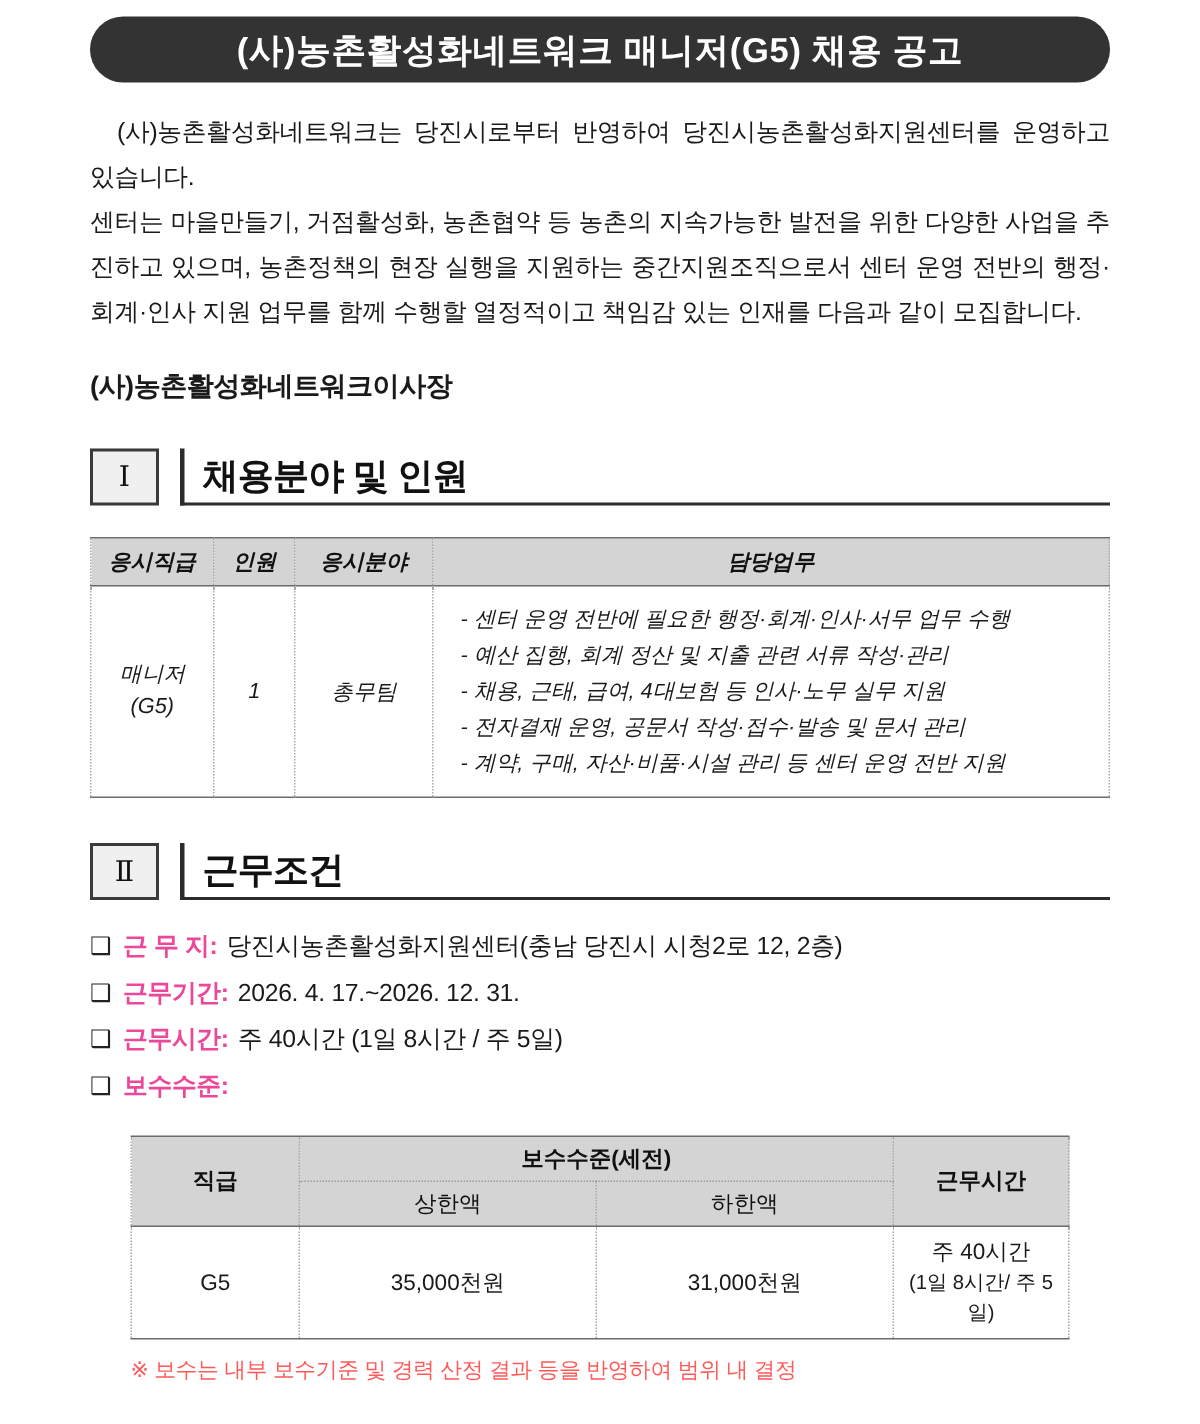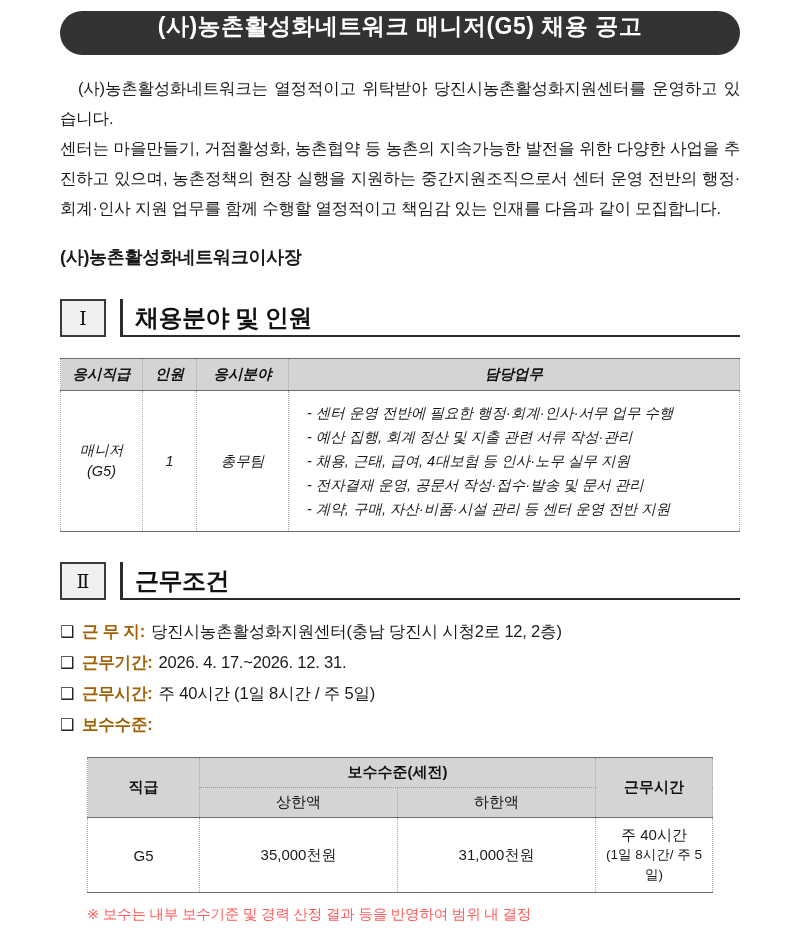--- a/index.html
+++ b/index.html
@@ -22,20 +22,21 @@
     padding: 0 60px;
   }
 
   
   .title-pill {
     margin: 11px 0 0 0;
     height: 44px;
     background: #333333;
     border-radius: 999px;
     display: flex;
+    align-items: center;
     justify-content: center;
   }
   .title-pill-text {
     color: #ffffff;
     font-size: 23px;
     font-weight: bold;
     letter-spacing: 0.5px;
     white-space: nowrap;
   }
 
@@ -192,21 +193,21 @@
   }
   .cond-marker {
     flex: 0 0 auto;
     width: 22px;
     font-size: 16px;
     color: #222;
     line-height: 31px;
   }
   .cond-label {
     font-weight: bold;
-    color: #a16207;
+    color: #ec4899;
     white-space: pre;
     margin-right: 6px;
   }
   .cond-value { color: #1a1a1a; }
 
   
   .notes {
     margin-top: 9px;
     padding-left: 27px;
   }
@@ -221,21 +222,21 @@
 </head>
 <body>
 
 <div class="page">
 
   <div class="title-pill">
     <span class="title-pill-text">(사)농촌활성화네트워크 매니저(G5) 채용 공고</span>
   </div>
 
   <div class="intro">
-    <div class="p1">(사)농촌활성화네트워크는 열정적이고 위탁받아 당진시농촌활성화지원센터를 운영하고 있습니다.</div>
+    <div class="p1">(사)농촌활성화네트워크는 당진시로부터 반영하여 당진시농촌활성화지원센터를 운영하고 있습니다.</div>
     <div class="p2">센터는 마을만들기, 거점활성화, 농촌협약 등 농촌의 지속가능한 발전을 위한 다양한 사업을 추진하고 있으며, 농촌정책의 현장 실행을 지원하는 중간지원조직으로서 센터 운영 전반의 행정·회계·인사 지원 업무를 함께 수행할 열정적이고 책임감 있는 인재를 다음과 같이 모집합니다.</div>
   </div>
 
   <div class="signature-line">(사)농촌활성화네트워크이사장</div>
 
   <div class="section-head">
     <div class="section-num">Ⅰ</div>
     <div class="section-title-wrap">
       <div class="section-title">채용분야 및 인원</div>
     </div>

